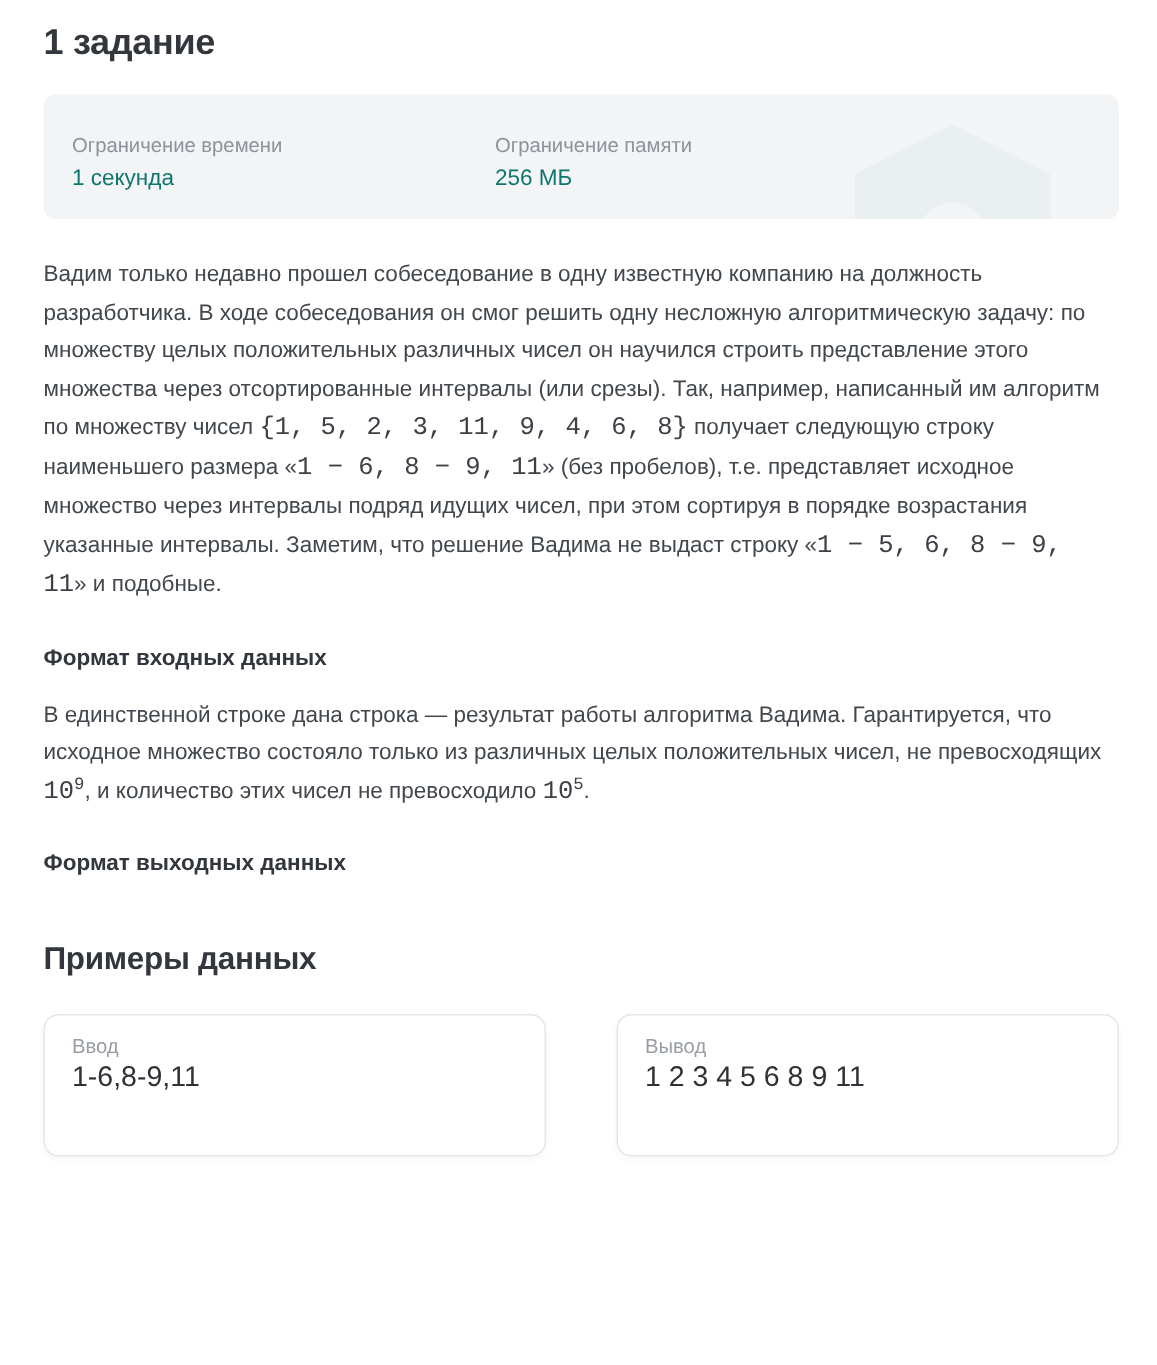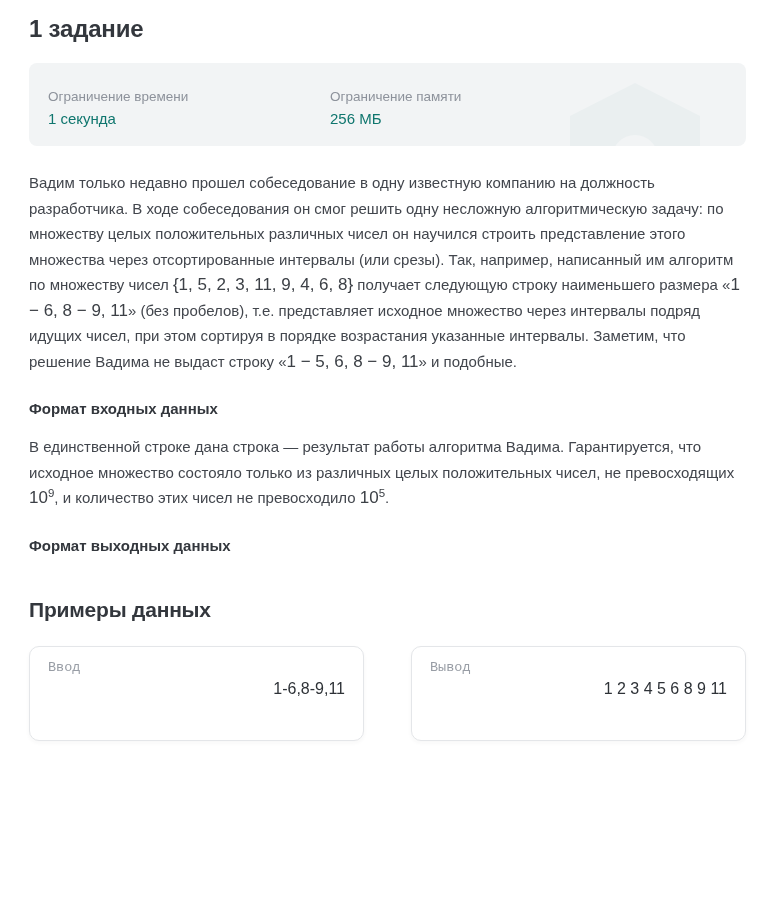--- a/index.html
+++ b/index.html
@@ -62,21 +62,21 @@
 
   
   p.body {
     margin-top: 16px;
     font-size: 15px;
     line-height: 25.5px;
     color: #42464d;
   }
   p.body.first { margin-top: 24px; }
   .math {
-    font-family: Liberation Sans, sans-serif;
+    font-family: Liberation Mono, monospace;
     font-size: 17px;
     color: #3c4046;
   }
   sup.math {
     font-size: 11.5px;
     line-height: 0;
     vertical-align: 6px;
   }
   h3.section-heading {
     margin-top: 25px;
@@ -107,28 +107,26 @@
     border: 1px solid #e4e6e9;
     border-radius: 10px;
     background: #ffffff;
     box-shadow: 0 2px 4px rgba(40,50,60,0.04);
     padding: 12px 18px;
   }
   .example-label {
     font-size: 13.5px;
     line-height: 17px;
     color: #989da5;
-    font-family: Liberation Mono, monospace;
   }
   .example-value {
     margin-top: 3px;
-    font-size: 16px;
+    font-size: 19px;
     line-height: 20px;
     color: #2e3237;
-    text-align: right;
   }
 </style>
 </head>
 <body>
 
 <div class="page">
   <div class="content">
 
     <h1 class="page-title">1 задание</h1>
 

